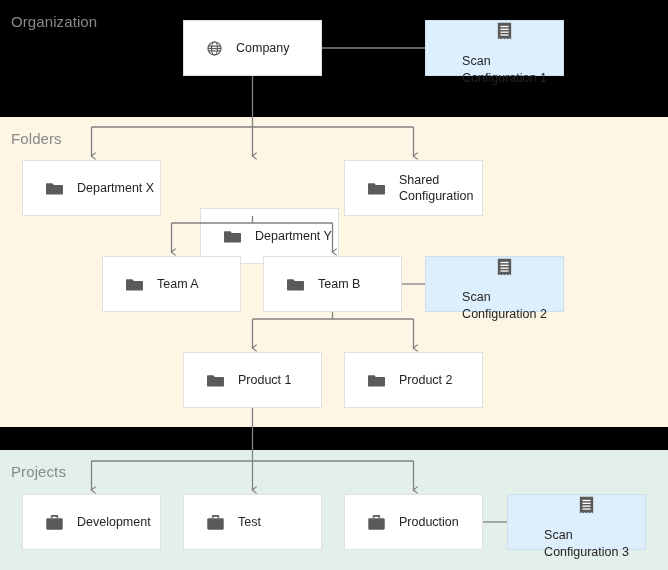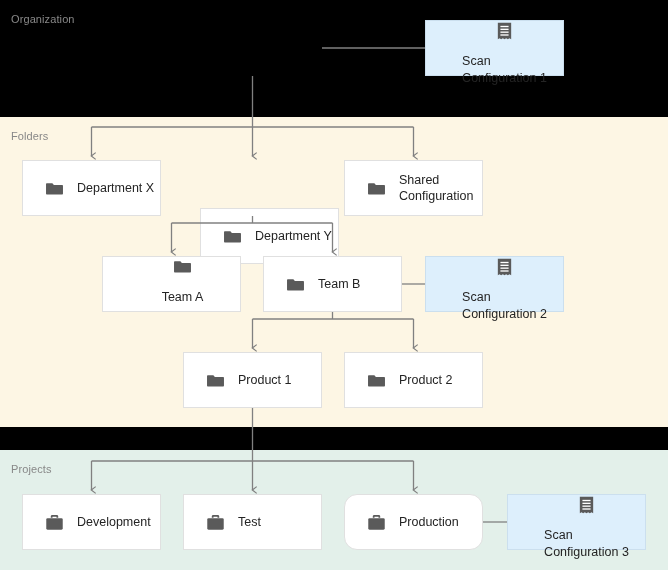--- a/index.html
+++ b/index.html
@@ -11,21 +11,21 @@
     position:relative;
   }
   #stage{position:absolute;inset:0;width:668px;height:570px;}
 
   .band{position:absolute;left:0;width:668px;}
   .band-folders{background:#fdf6e4;}
   .band-projects{background:#e3f0ea;}
 
   .band-label{
     position:absolute;
-    font-size:11px;
+    font-size:15px;
     color:#888888;
     letter-spacing:.1px;
     white-space:nowrap;
   }
 
   
   .node{
     position:absolute;
     box-sizing:border-box;
     background:#ffffff;
@@ -57,20 +57,30 @@
 <body>
 
 <div id="stage">
 
   <div class="band band-organization" style="top: 0px; height: 93px;"></div>
     <div class="band-label" style="left: 11px; top: 13px;">Organization</div>
     <div class="band band-folders" style="top: 117px; height: 310px;"></div>
     <div class="band-label" style="left: 11px; top: 130px;">Folders</div>
     <div class="band band-projects" style="top: 450px; height: 120px;"></div>
     <div class="band-label" style="left: 11px; top: 463px;">Projects</div>
+    <div class="node" style="left: 183px; top: 20px; width: 139px; height: 56px;">
+      <span class="ico"><svg width="17" height="17" viewBox="0 0 24 24" fill="none" stroke="#5a5a5a" stroke-width="1.7">
+      <circle cx="12" cy="12" r="9.2"></circle>
+      <ellipse cx="12" cy="12" rx="4.3" ry="9.2"></ellipse>
+      <line x1="2.9" y1="8.6" x2="21.1" y2="8.6"></line>
+      <line x1="2.9" y1="15.4" x2="21.1" y2="15.4"></line>
+      <line x1="2.8" y1="12" x2="21.2" y2="12"></line>
+    </svg></span>
+      <span class="node-label">Company</span>
+    </div>
     <div class="node scan" style="left: 425px; top: 20px; width: 139px; height: 56px;">
       <span class="ico"><svg width="19" height="20" viewBox="0 0 22 24" fill="none">
       <path d="M3 2.1 h16 v19.8 l-2-1.2 -2 1.2 -2-1.2 -2 1.2 -2-1.2 -2 1.2 -2-1.2 -2 1.2 z" fill="#5a5a5a"></path>
       <g stroke="#ffffff" stroke-width="1.6" stroke-linecap="butt">
         <line x1="6.1" y1="6.6" x2="15.9" y2="6.6"></line>
         <line x1="6.1" y1="10.0" x2="15.9" y2="10.0"></line>
         <line x1="6.1" y1="13.4" x2="15.9" y2="13.4"></line>
         <line x1="6.1" y1="16.8" x2="15.9" y2="16.8"></line>
       </g>
     </svg></span>
@@ -89,21 +99,21 @@
     </svg></span>
       <span class="node-label">Department Y</span>
     </div>
     <div class="node" style="left: 344px; top: 160px; width: 139px; height: 56px;">
       <span class="ico"><svg width="19" height="19" viewBox="0 0 24 24" fill="#5a5a5a">
       <path d="M2.2 5.4h7.1l1.9 2.1h10.6c.5 0 .9.4.9.9v10.2c0 .5-.4.9-.9.9H2.2c-.5 0-.9-.4-.9-.9V6.3c0-.5.4-.9.9-.9z"></path>
     </svg></span>
       <span class="node-label">Shared
 Configuration</span>
     </div>
-    <div class="node" style="left: 102px; top: 256px; width: 139px; height: 56px; flex-direction: column;">
+    <div class="node" style="left: 102px; top: 256px; width: 139px; height: 56px;">
       <span class="ico"><svg width="19" height="19" viewBox="0 0 24 24" fill="#5a5a5a">
       <path d="M2.2 5.4h7.1l1.9 2.1h10.6c.5 0 .9.4.9.9v10.2c0 .5-.4.9-.9.9H2.2c-.5 0-.9-.4-.9-.9V6.3c0-.5.4-.9.9-.9z"></path>
     </svg></span>
       <span class="node-label">Team A</span>
     </div>
     <div class="node" style="left: 263px; top: 256px; width: 139px; height: 56px;">
       <span class="ico"><svg width="19" height="19" viewBox="0 0 24 24" fill="#5a5a5a">
       <path d="M2.2 5.4h7.1l1.9 2.1h10.6c.5 0 .9.4.9.9v10.2c0 .5-.4.9-.9.9H2.2c-.5 0-.9-.4-.9-.9V6.3c0-.5.4-.9.9-.9z"></path>
     </svg></span>
       <span class="node-label">Team B</span>
@@ -140,21 +150,21 @@
     </svg></span>
       <span class="node-label">Development</span>
     </div>
     <div class="node" style="left: 183px; top: 494px; width: 139px; height: 56px;">
       <span class="ico"><svg width="19" height="19" viewBox="0 0 24 24" fill="#5a5a5a">
       <path d="M9.1 2.6h5.8c1 0 1.8.8 1.8 1.8v1.5h-2.2V4.8H9.5v1.1H7.3V4.4c0-1 .8-1.8 1.8-1.8z"></path>
       <rect x="1.6" y="6.6" width="20.8" height="14.4" rx="1.6"></rect>
     </svg></span>
       <span class="node-label">Test</span>
     </div>
-    <div class="node" style="left: 344px; top: 494px; width: 139px; height: 56px; border-radius: 13px;">
+    <div class="node" style="left: 344px; top: 494px; width: 139px; height: 56px;">
       <span class="ico"><svg width="19" height="19" viewBox="0 0 24 24" fill="#5a5a5a">
       <path d="M9.1 2.6h5.8c1 0 1.8.8 1.8 1.8v1.5h-2.2V4.8H9.5v1.1H7.3V4.4c0-1 .8-1.8 1.8-1.8z"></path>
       <rect x="1.6" y="6.6" width="20.8" height="14.4" rx="1.6"></rect>
     </svg></span>
       <span class="node-label">Production</span>
     </div>
     <div class="node scan" style="left: 507px; top: 494px; width: 139px; height: 56px;">
       <span class="ico"><svg width="19" height="20" viewBox="0 0 22 24" fill="none">
       <path d="M3 2.1 h16 v19.8 l-2-1.2 -2 1.2 -2-1.2 -2 1.2 -2-1.2 -2 1.2 -2-1.2 -2 1.2 z" fill="#5a5a5a"></path>
       <g stroke="#ffffff" stroke-width="1.6" stroke-linecap="butt">

